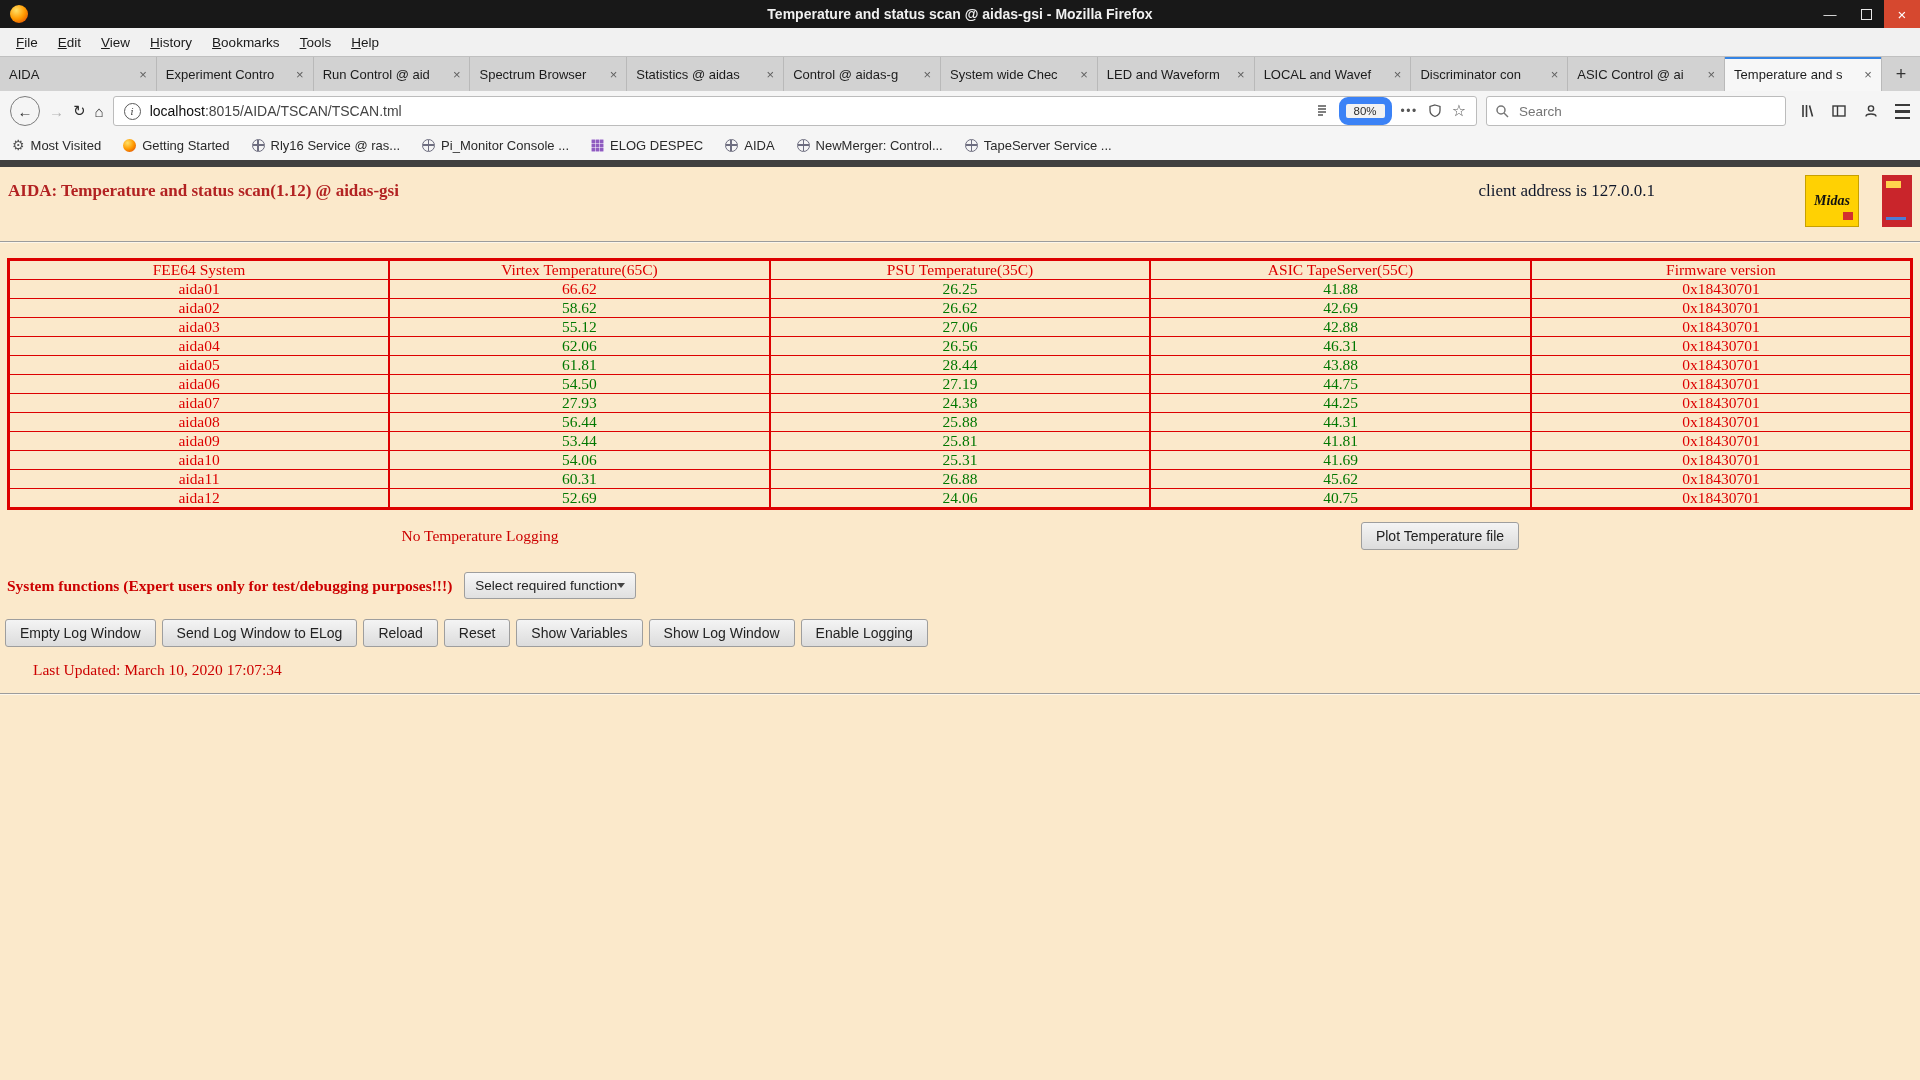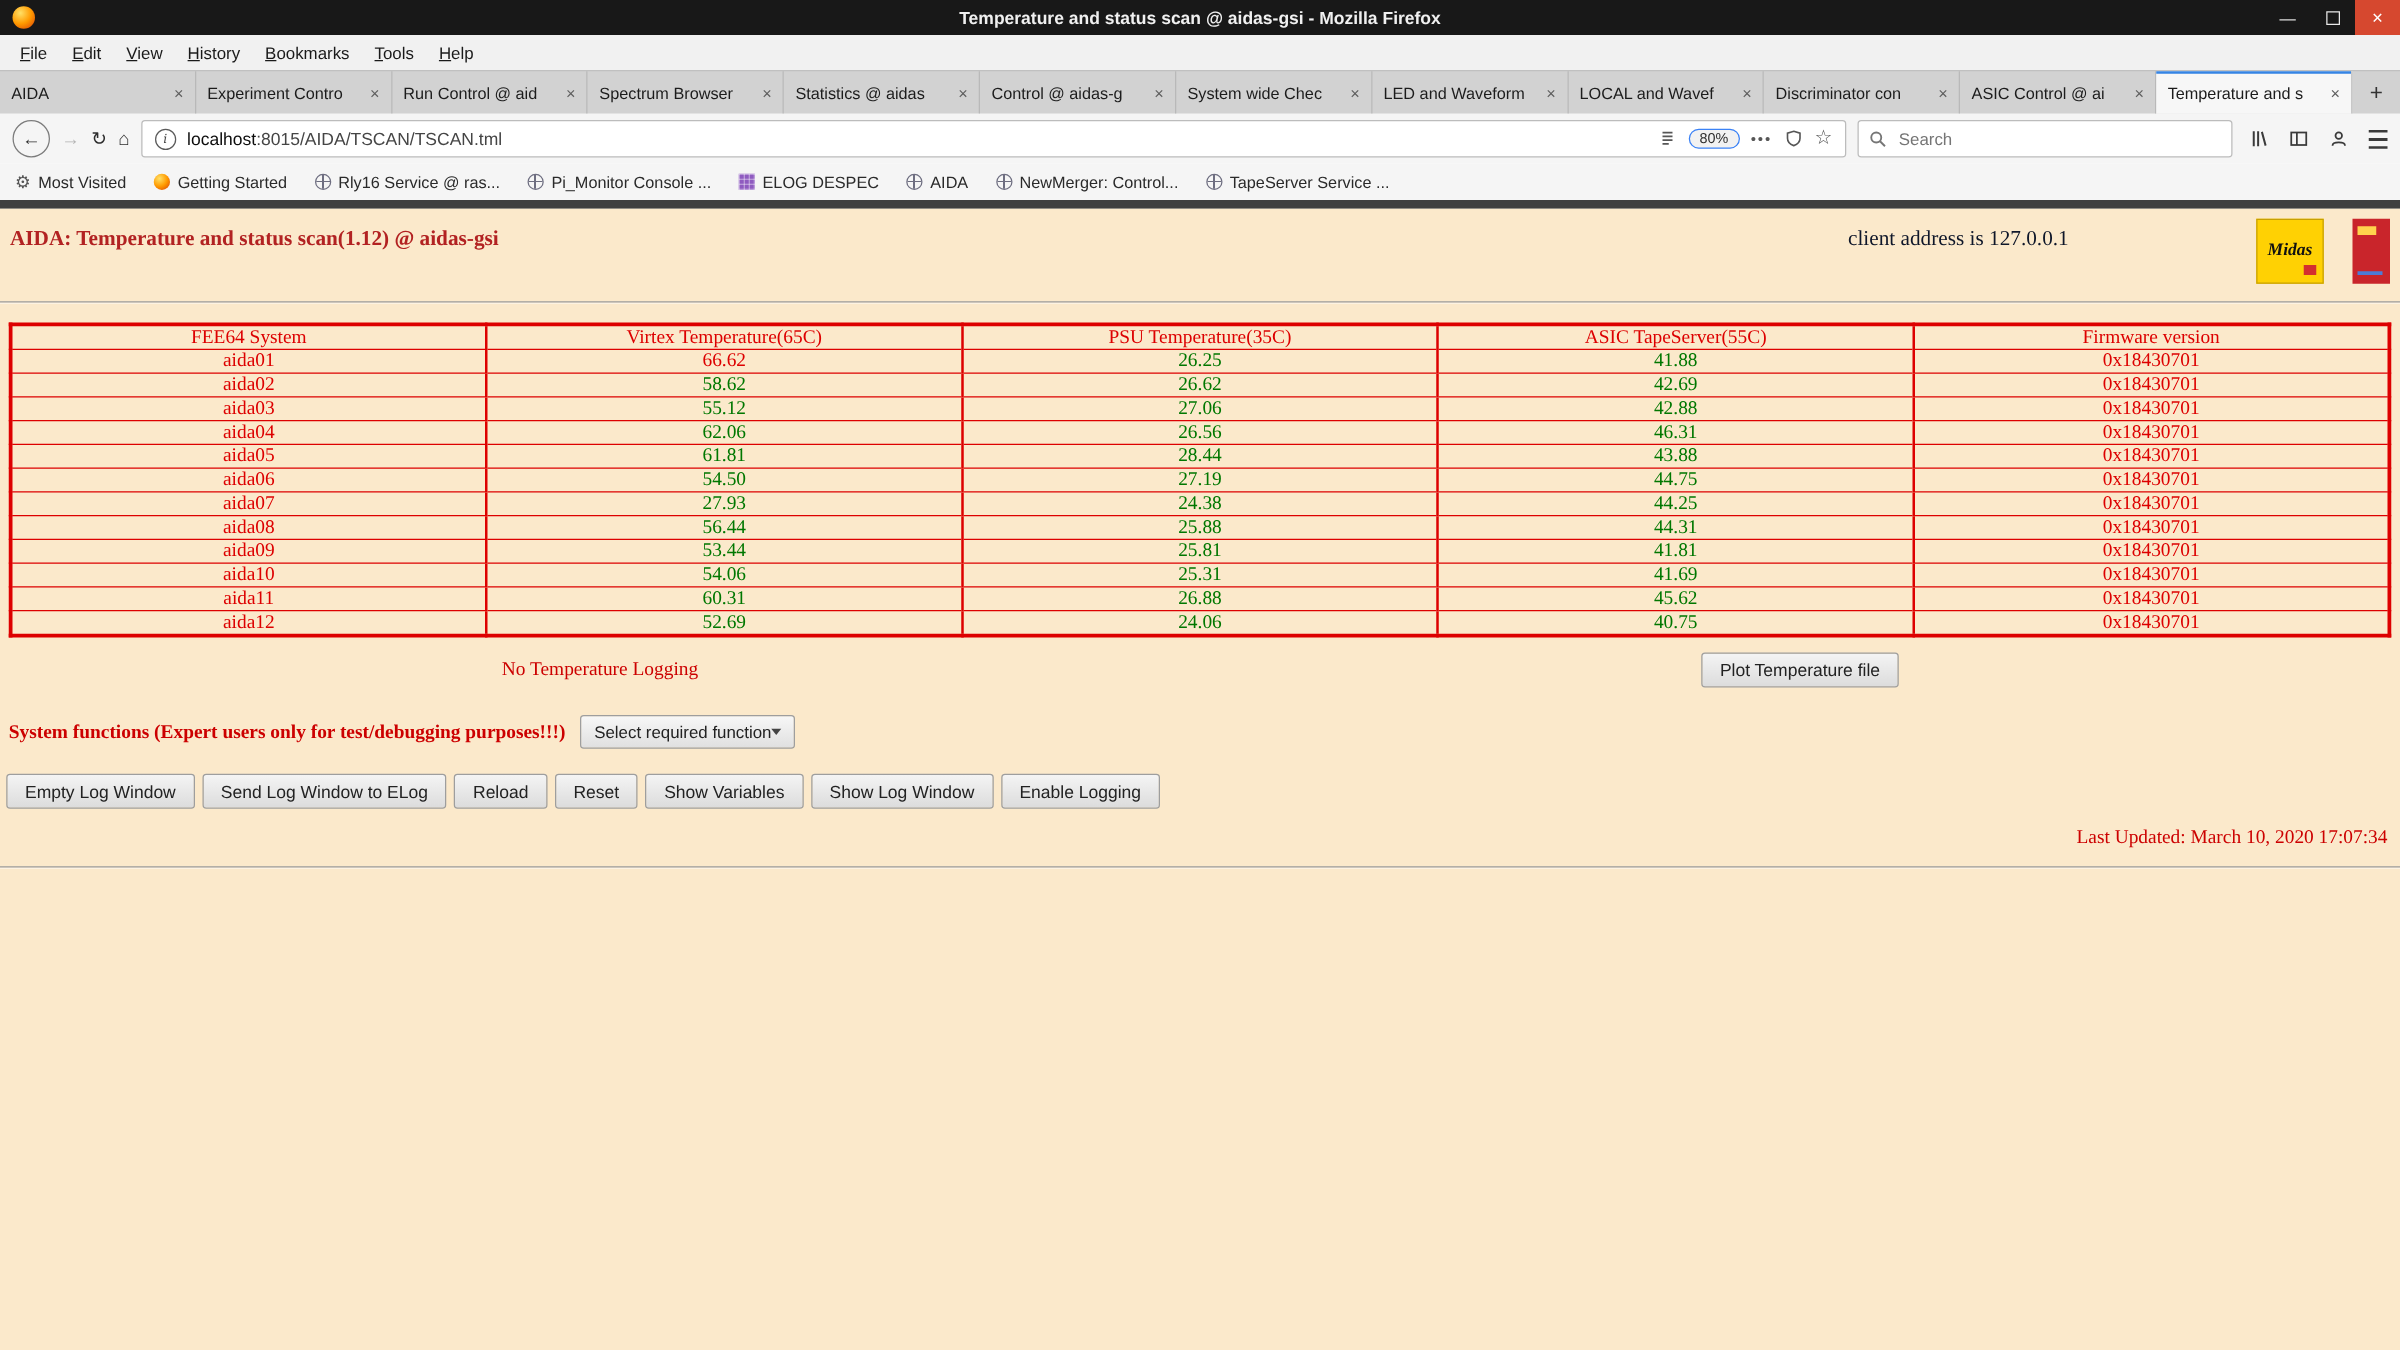--- a/index.html
+++ b/index.html
@@ -41,21 +41,21 @@
   .back-btn{width:28px;height:28px;border:1px solid #7c7c7c;border-radius:50%;
     display:grid;place-items:center;}
   .fwd{color:#b4b4b4;}
   .urlbar{flex:1;height:30px;background:#fff;border:1px solid #bcbcbc;border-radius:3px;
     display:flex;align-items:center;padding:0 10px;gap:9px;font-size:14px;box-sizing:border-box;}
   .info-ic{width:15px;height:15px;border:1px solid #5a5a5a;border-radius:50%;flex:0 0 auto;
     display:grid;place-items:center;font:italic 10px "DejaVu Serif",serif;color:#444;}
   .url-host{color:#0d0d0d;}
   .url-path{color:#454545;}
   .url-spacer{flex:1;}
-  .zoom-pill{border:1px solid #3b82f6;border-radius:9px;padding:1px 8px;
+  .zoom-pill{border:7px solid #3b82f6;border-radius:9px;padding:1px 8px;
     font-size:11.5px;color:#2f2f2f;background:#f2f2f2;}
   .dots{color:#565656;font-size:12px;letter-spacing:1.5px;}
   .star{font-size:16px;color:#565656;line-height:1;}
   .searchbar{width:300px;height:30px;background:#fff;border:1px solid #bcbcbc;border-radius:3px;
     display:flex;align-items:center;padding:0 8px;gap:7px;box-sizing:border-box;}
   .search-input{border:0;outline:0;flex:1;min-width:0;font-size:13.5px;color:#444;background:transparent;}
   .toolbar-icons{display:flex;gap:16px;align-items:center;margin-left:4px;}
   .menu-icon{width:15px;height:11px;border-top:2px solid #3a3a3a;border-bottom:2px solid #3a3a3a;
     background:linear-gradient(transparent 40%,#3a3a3a 40%,#3a3a3a 60%,transparent 60%);}
   
@@ -108,21 +108,21 @@
     padding:5px 14px;}
   .logging-status{color:#cc0000;font-size:15.5px;}
   .sys-row{display:flex;align-items:center;gap:12px;margin:22px 0 0 7px;}
   .sys-label{font-weight:bold;font-size:15.5px;color:#cc0000;}
   .select{display:flex;align-items:center;gap:0;background:linear-gradient(#f7f7f7,#e0e0e0);
     border:1px solid #9e9e9e;border-radius:3px;padding:5px 10px;
     font:13.5px "Liberation Sans","DejaVu Sans",sans-serif;color:#222;}
   .chev{width:0;height:0;border-left:4.5px solid transparent;border-right:4.5px solid transparent;
     border-top:5.5px solid #444;}
   .actions-row{display:flex;gap:6px;margin:20px 0 0 5px;}
-  .last-updated{text-align:right;margin:14px 10px 0 0;color:#cc0000;font-size:15.5px;}
+  .last-updated{text-align:left;margin:14px 10px 0 0;color:#cc0000;font-size:15.5px;padding-left:33px;}
   svg.ic{display:block;}
 </style>
 </head>
 <body>
 
 <div class="titlebar">
   <span class="fx-ball"></span>
   <span class="win-title">Temperature and status scan @ aidas-gsi - Mozilla Firefox</span>
   <span class="win-controls">
     <span class="wc">—</span>

